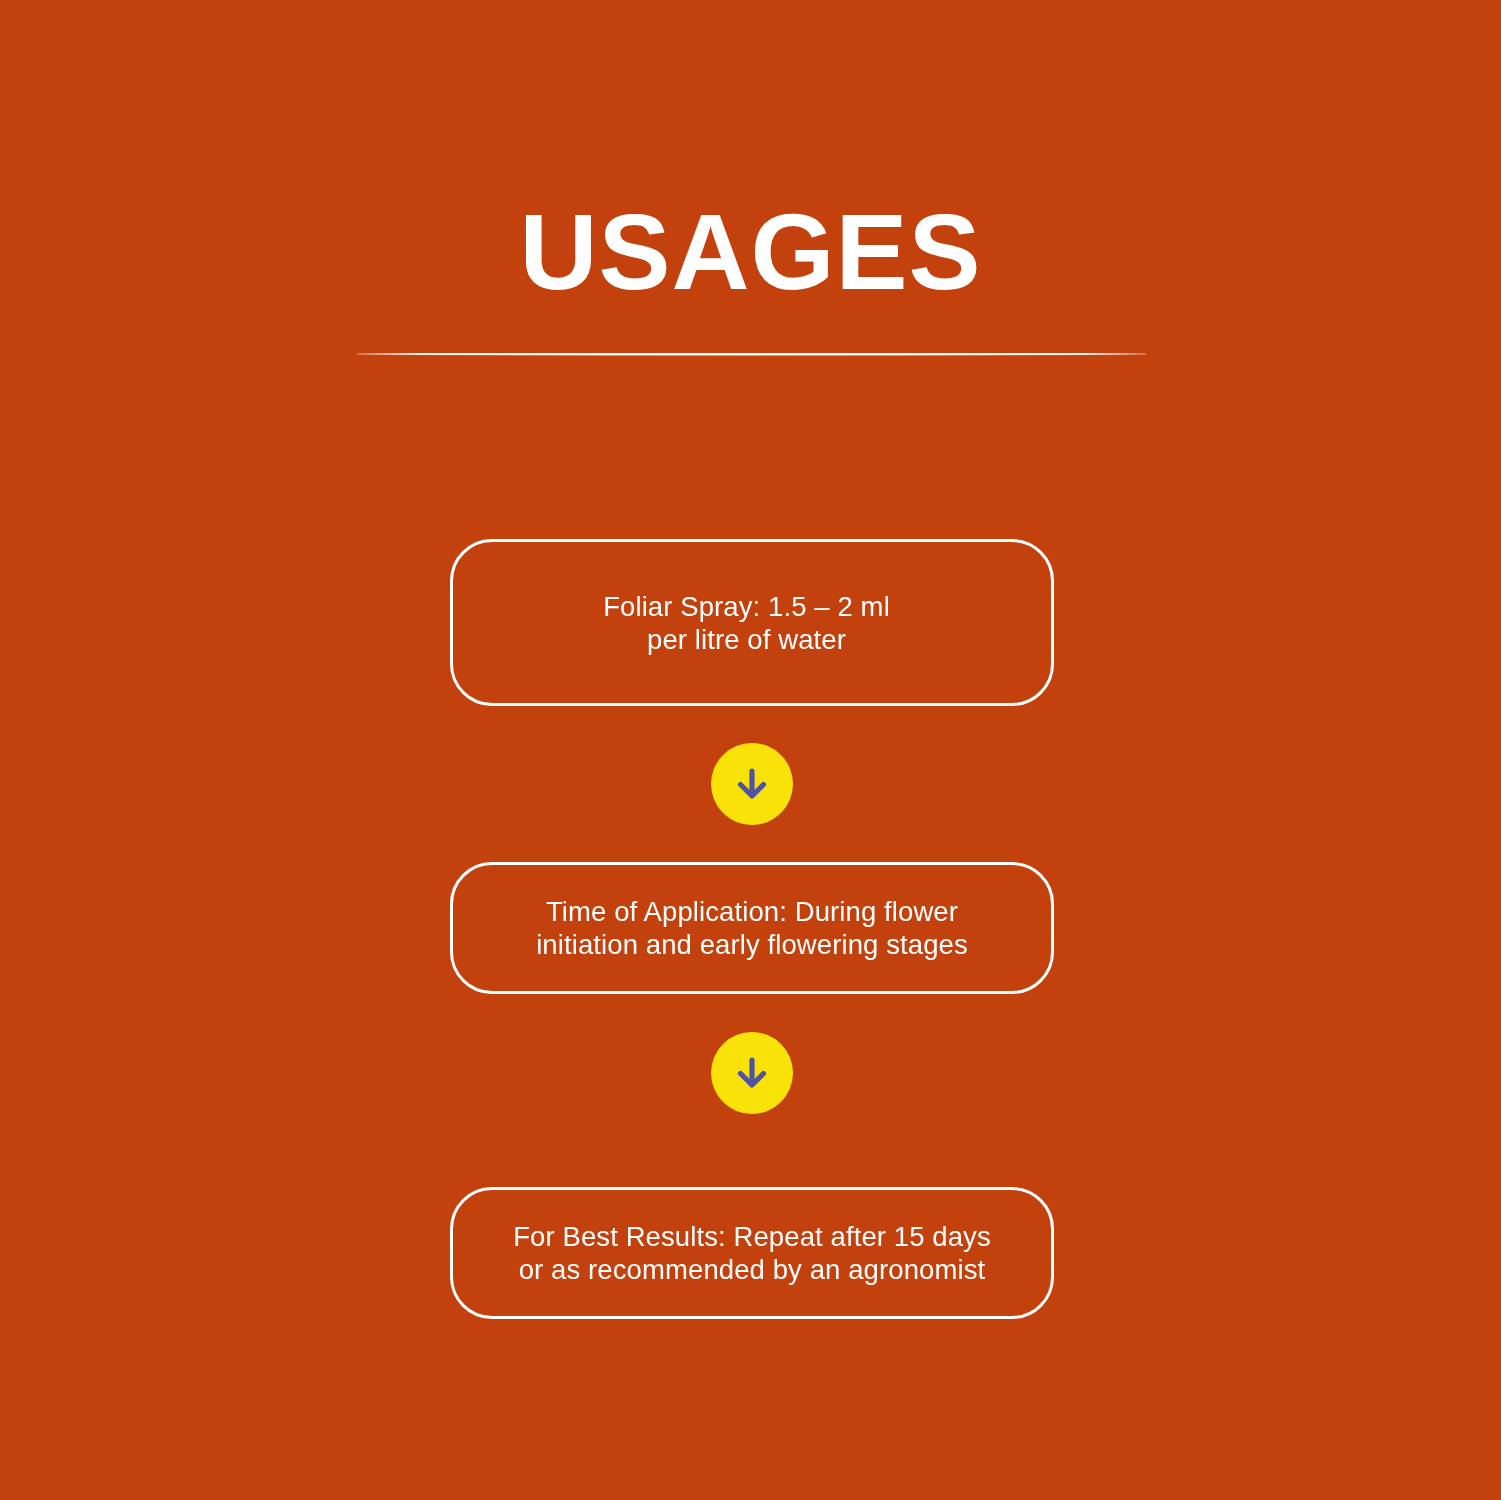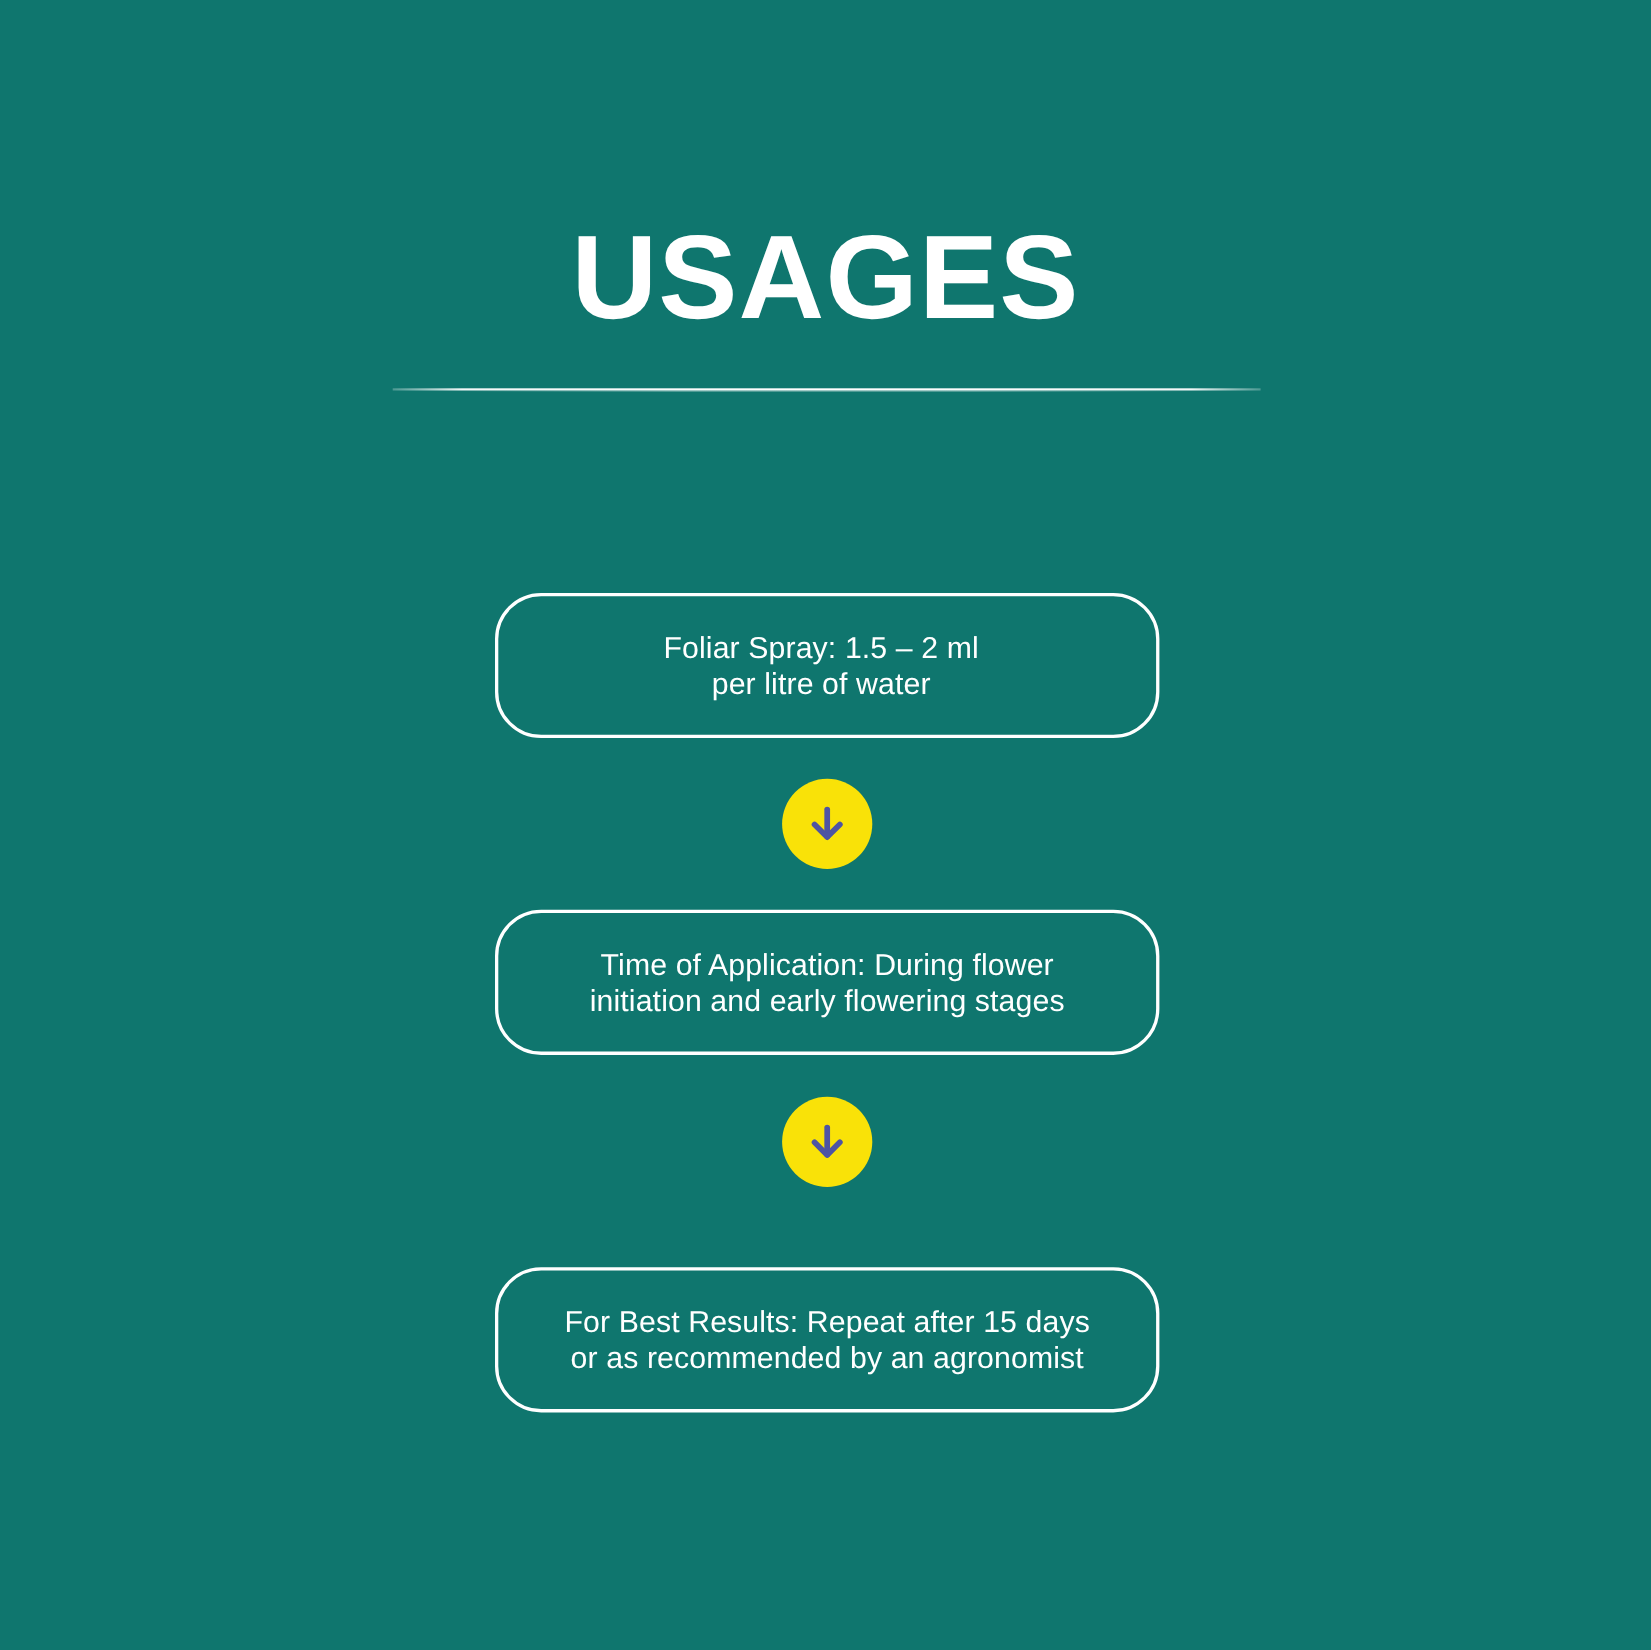--- a/index.html
+++ b/index.html
@@ -10,21 +10,21 @@
     width: 1501px;
     height: 1500px;
     overflow: hidden;
     font-family: "Liberation Sans", sans-serif;
   }
 
   #slide {
     position: relative;
     width: 1501px;
     height: 1500px;
-    background: #0f766e;
+    background: #c2410c;
     overflow: hidden;
   }
 
   
   #title-block {
     position: absolute;
     left: 0;
     top: 196px;
     width: 1501px;
     text-align: center;
@@ -90,21 +90,21 @@
     width: 604px;
     border: 3.5px solid #ffffff;
     border-radius: 42px;
     background: transparent;
     display: flex;
     align-items: center;
     justify-content: center;
     padding: 14px 28px;
   }
 
-  .flow-step.step-1 { height: 132px; padding-left: 17px; }
+  .flow-step.step-1 { height: 167px; padding-left: 17px; }
   .flow-step.step-2 { height: 132px; }
   .flow-step.step-3 { height: 132px; margin-top: 36px; }
 
   .flow-step-text {
     color: #ffffff;
     font-family: "Liberation Sans", sans-serif;
     font-size: 27.5px;
     line-height: 33px;
     font-weight: 400;
     text-align: center;

